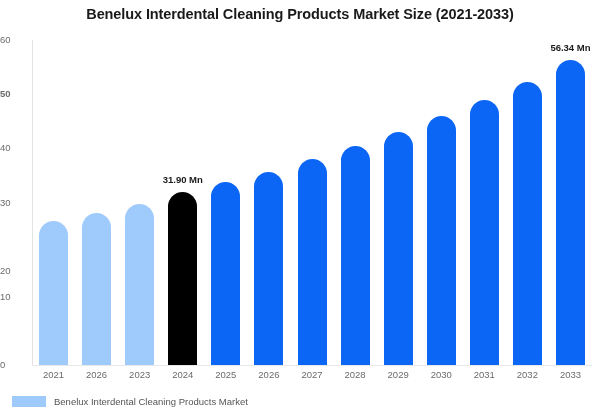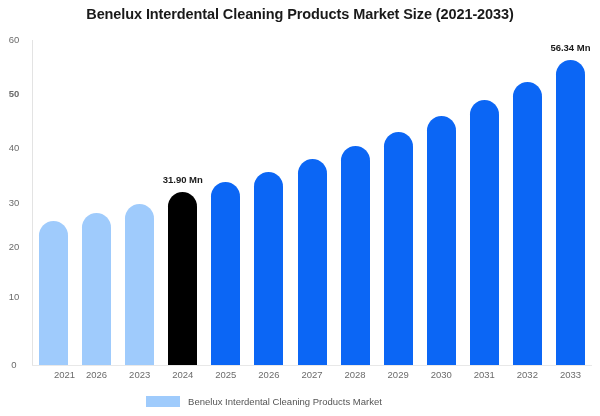--- a/index.html
+++ b/index.html
@@ -61,21 +61,21 @@
     position: absolute;
     left: 0;
     top: 40px;
     width: 28px;
     height: 325px;
   }
   .y-tick {
     position: absolute;
     right: 0;
     width: 28px;
-    text-align: center;
+    text-align: left;
     font-size: 9.5px;
     color: #6b6b6b;
     transform: translateY(-50%);
     line-height: 1;
   }
   
   .bars-layer {
     position: absolute;
     left: 0;
     top: 0;
@@ -116,26 +116,26 @@
     position: absolute;
     top: 0;
     text-align: center;
     font-size: 9.5px;
     color: #6b6b6b;
     line-height: 14px;
   }
   
   .legend {
     position: absolute;
-    left: 4px;
+    left: 12px;
     top: 396px;
     width: 520px;
     display: flex;
     align-items: center;
-    justify-content: center;
+    justify-content: flex-start;
   }
   .legend-swatch {
     width: 34px;
     height: 11px;
     background: #9fcbfc;
     margin-right: 8px;
   }
   .legend-label {
     font-size: 9.5px;
     color: #555555;
@@ -145,21 +145,21 @@
 </head>
 <body>
 
 <div id="chart-root">
 
   <div class="chart-title">Benelux Interdental Cleaning Products Market Size (2021-2033)</div>
 
   <div class="y-labels">
       <div class="y-tick" style="top: 325px;">0</div>
       <div class="y-tick" style="top: 257px; padding-left: 40px;">10</div>
-      <div class="y-tick" style="top: 207px;">20</div>
+      <div class="y-tick" style="top: 231px;">20</div>
       <div class="y-tick" style="top: 162.5px;">30</div>
       <div class="y-tick" style="top: 108.333px;">40</div>
       <div class="y-tick" style="top: 54.1667px; font-weight: bold;">50</div>
       <div class="y-tick" style="top: 0px;">60</div>
     </div>
 
   <div class="plot-area">
     <div class="axis-line-y"></div>
     <div class="axis-line-x"></div>
     <div class="bars-layer">
@@ -201,21 +201,21 @@
           <div class="bar" style="height: 283.292px; background: rgb(11, 102, 245);"></div>
         </div>
         <div class="bar-slot" style="left: 523.962px; width: 29px;">
           <div class="bar" style="height: 305.175px; background: rgb(11, 102, 245);"></div>
           <div class="bar-value-label" style="bottom: 312.175px;">56.34 Mn</div>
         </div>
       </div>
   </div>
 
   <div class="x-labels">
-      <div class="x-tick" style="left: 0px; width: 43.0769px; text-align: right;">2021</div>
+      <div class="x-tick" style="left: 0px; width: 43.0769px;">2021</div>
       <div class="x-tick" style="left: 43.0769px; width: 43.0769px;">2026</div>
       <div class="x-tick" style="left: 86.1538px; width: 43.0769px;">2023</div>
       <div class="x-tick" style="left: 129.231px; width: 43.0769px;">2024</div>
       <div class="x-tick" style="left: 172.308px; width: 43.0769px;">2025</div>
       <div class="x-tick" style="left: 215.385px; width: 43.0769px;">2026</div>
       <div class="x-tick" style="left: 258.462px; width: 43.0769px;">2027</div>
       <div class="x-tick" style="left: 301.538px; width: 43.0769px;">2028</div>
       <div class="x-tick" style="left: 344.615px; width: 43.0769px;">2029</div>
       <div class="x-tick" style="left: 387.692px; width: 43.0769px;">2030</div>
       <div class="x-tick" style="left: 430.769px; width: 43.0769px;">2031</div>

